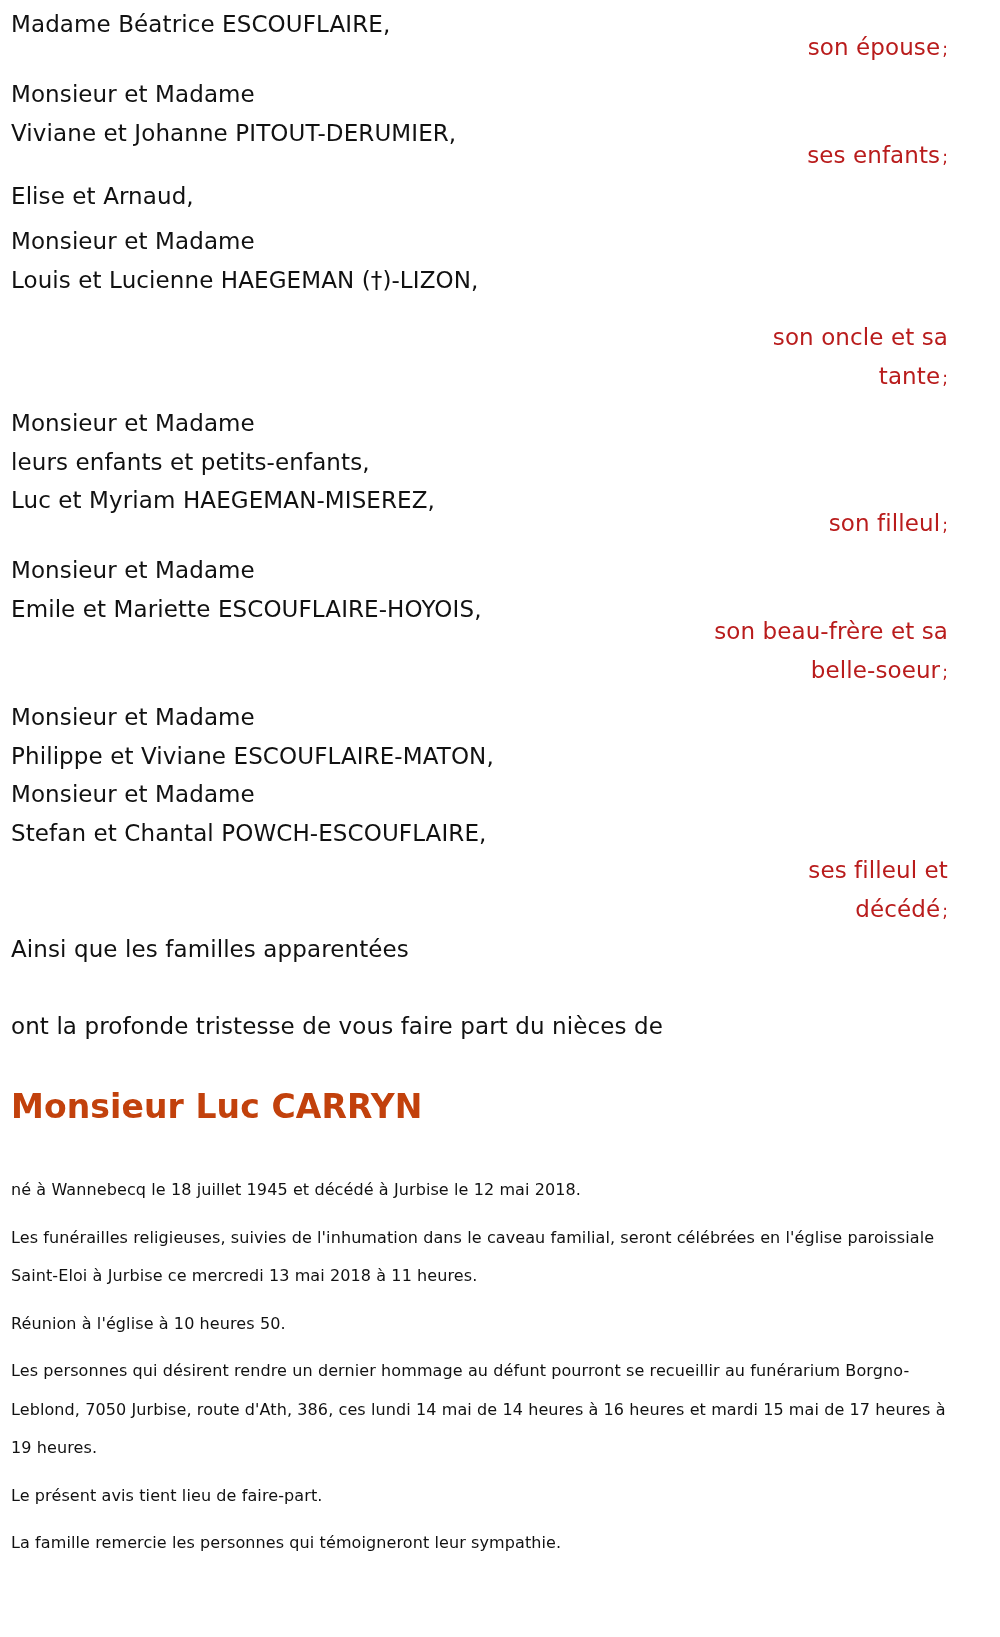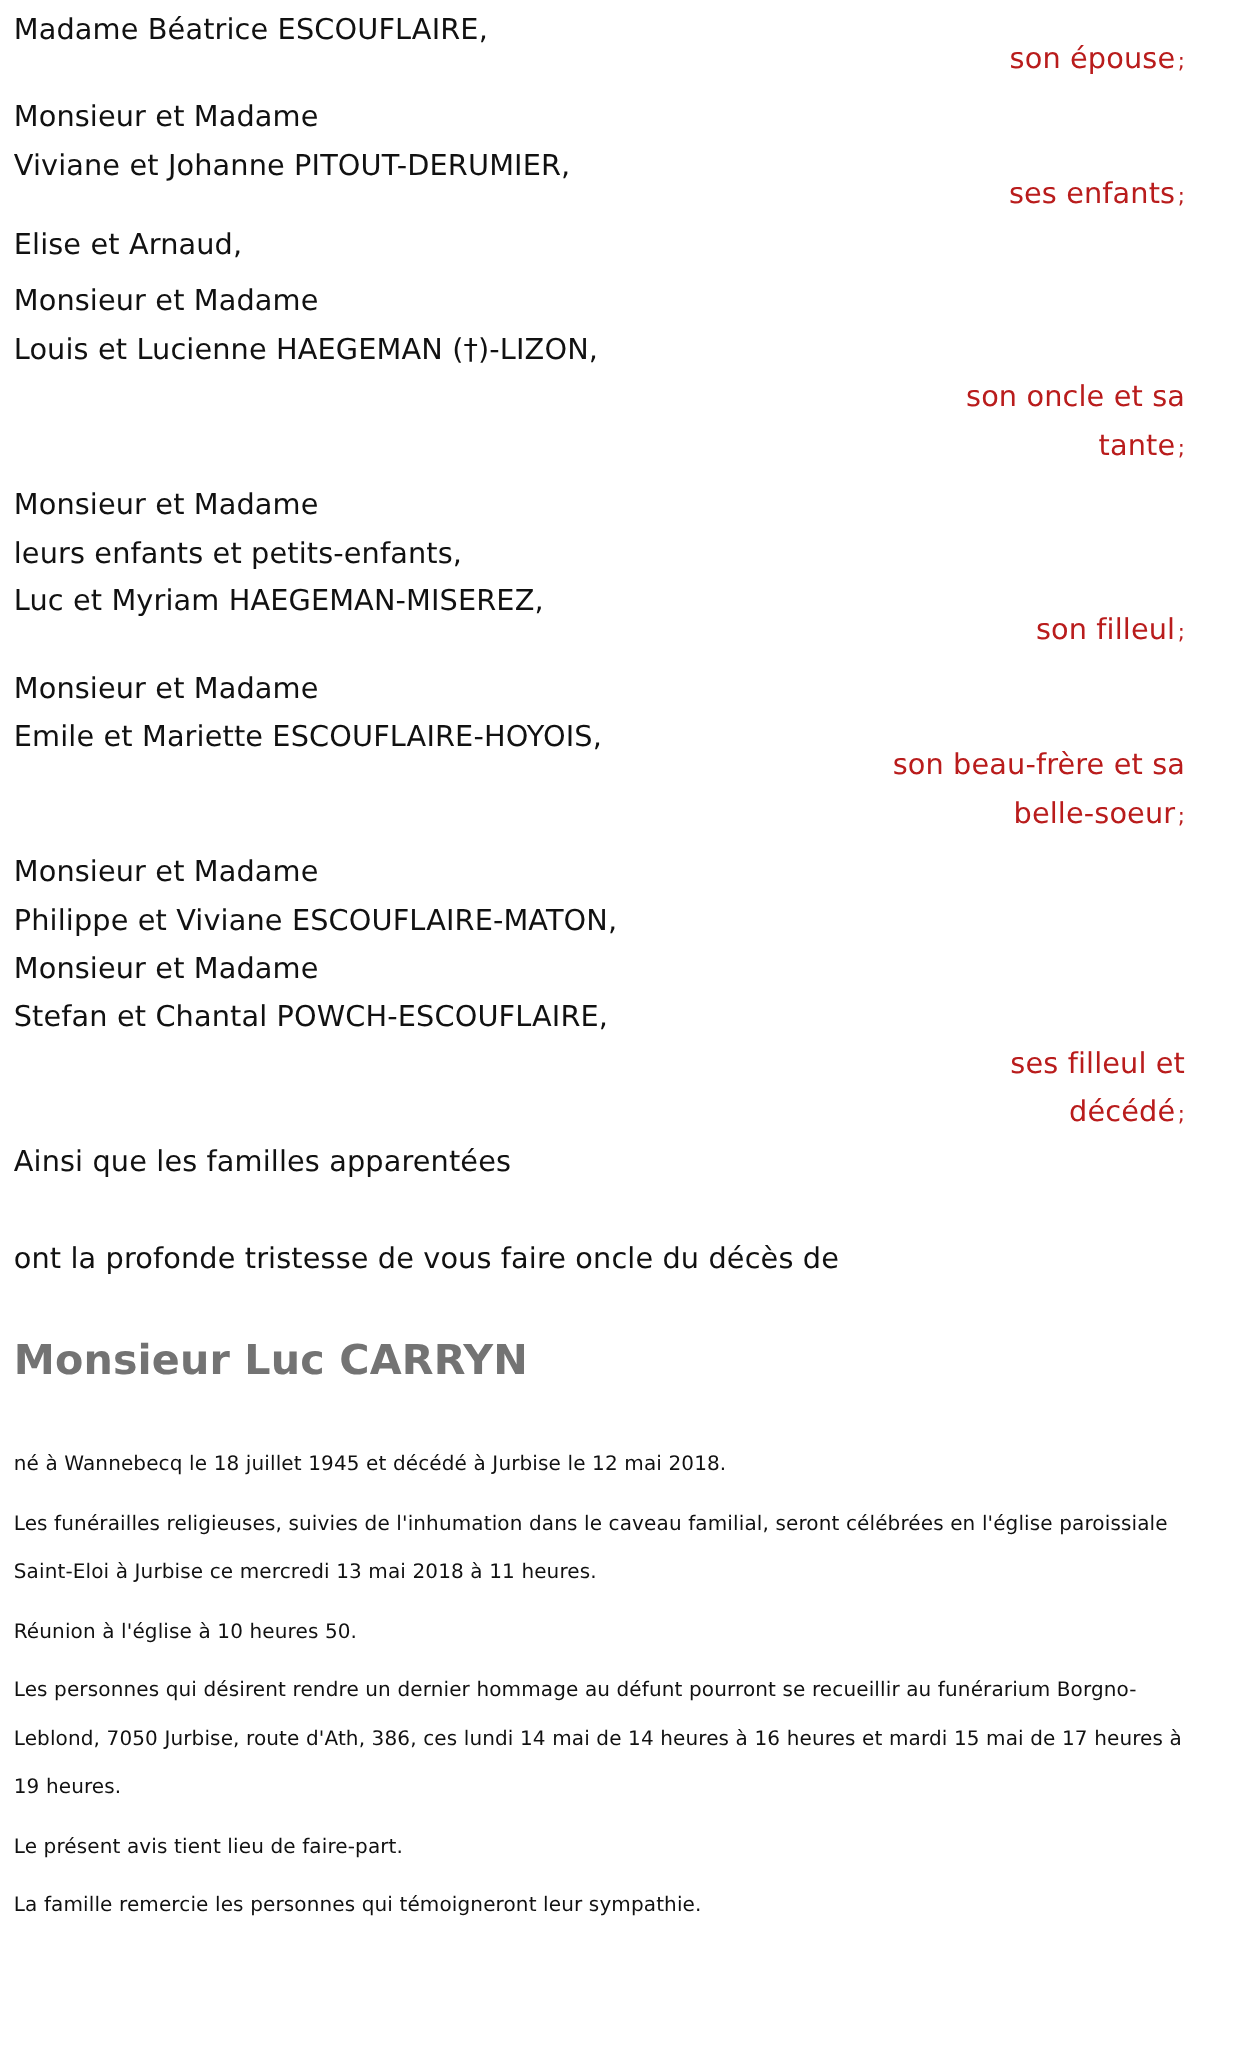--- a/index.html
+++ b/index.html
@@ -40,21 +40,21 @@
       margin-left: 2px;
     }
     .gap-s { height: 7px; }
     .gap-m { height: 38px; }
     .deceased {
       font-family: "DejaVu Sans", sans-serif;
       font-weight: bold;
       font-size: 33px;
       line-height: 40px;
       margin: 42px 0 44px 0;
-      color: #737373;
+      color: #c2410c;
     }
     .para {
       margin: 0 0 9px 0;
       font-size: 16px;
       line-height: 38.5px;
     }
     .intro { margin: 0; }
   </style>
 </head>
 <body>
@@ -87,21 +87,21 @@
       <span class="line">Elise et Arnaud,</span>
     </div>
   </div>
   <div class="gap-s"></div>
 
   <div class="group">
     <div class="names">
       <span class="line">Monsieur et Madame</span>
       <span class="line">Louis et Lucienne HAEGEMAN (†)-LIZON,</span>
     </div>
-    <div class="relation" style="margin-top:0;">
+    <div class="relation" style="margin-top:19px;">
       <span>son oncle et sa</span><br>
       <span>tante</span><span class="semi">;</span>
     </div>
   </div>
   <div class="gap-s"></div>
 
   <div class="group">
     <div class="names">
       <span class="line">Monsieur et Madame</span>
       <span class="line">leurs enfants et petits-enfants,</span>
@@ -133,21 +133,21 @@
       <span class="line">Stefan et Chantal POWCH-ESCOUFLAIRE,</span>
     </div>
     <div class="relation" style="margin-top:-1px;">
       <span>ses filleul et</span><br>
       <span>décédé</span><span class="semi">;</span>
     </div>
   </div>
 
   <p class="intro">Ainsi que les familles apparentées</p>
   <div class="gap-m"></div>
-  <p class="intro">ont la profonde tristesse de vous faire oncle du décès de</p>
+  <p class="intro">ont la profonde tristesse de vous faire part du nièces de</p>
 
   <h1 class="deceased">Monsieur Luc CARRYN</h1>
 
   <p class="para">né à Wannebecq le 18 juillet 1945 et décédé à Jurbise le 12 mai 2018.</p>
   <p class="para">Les funérailles religieuses, suivies de l'inhumation dans le caveau familial, seront célébrées en l'église paroissiale Saint-Eloi à Jurbise ce mercredi 13 mai 2018 à 11 heures.</p>
   <p class="para">Réunion à l'église à 10 heures 50.</p>
   <p class="para">Les personnes qui désirent rendre un dernier hommage au défunt pourront se recueillir au funérarium Borgno-Leblond, 7050 Jurbise, route d'Ath, 386, ces lundi 14 mai de 14 heures à 16 heures et mardi 15 mai de 17 heures à 19 heures.</p>
   <p class="para">Le présent avis tient lieu de faire-part.</p>
   <p class="para">La famille remercie les personnes qui témoigneront leur sympathie.</p>
 </div>

